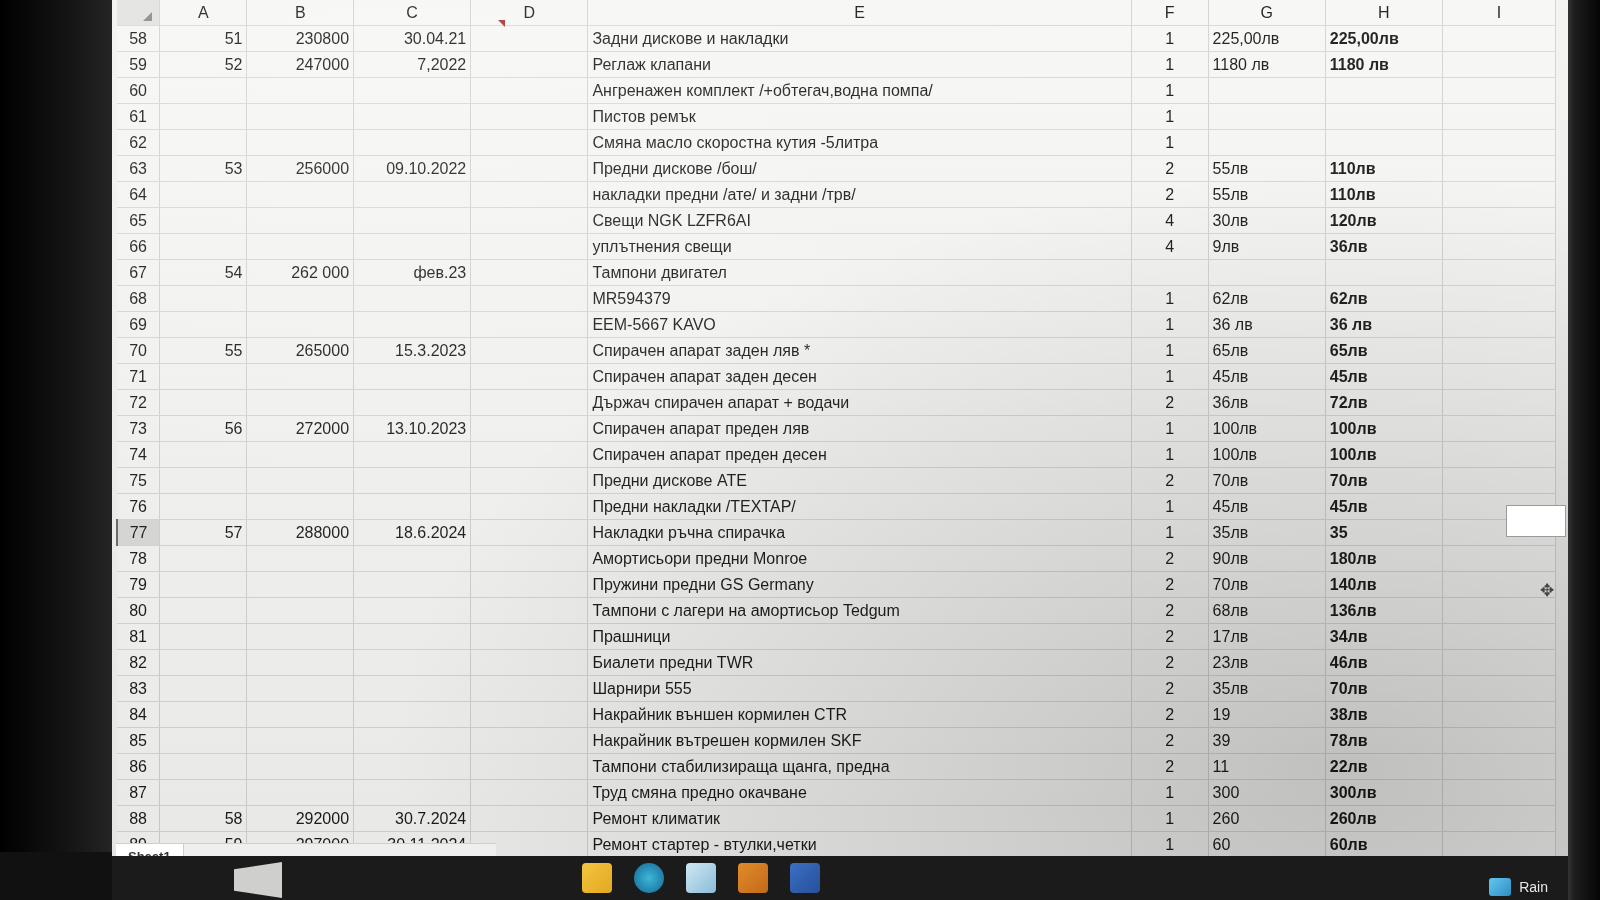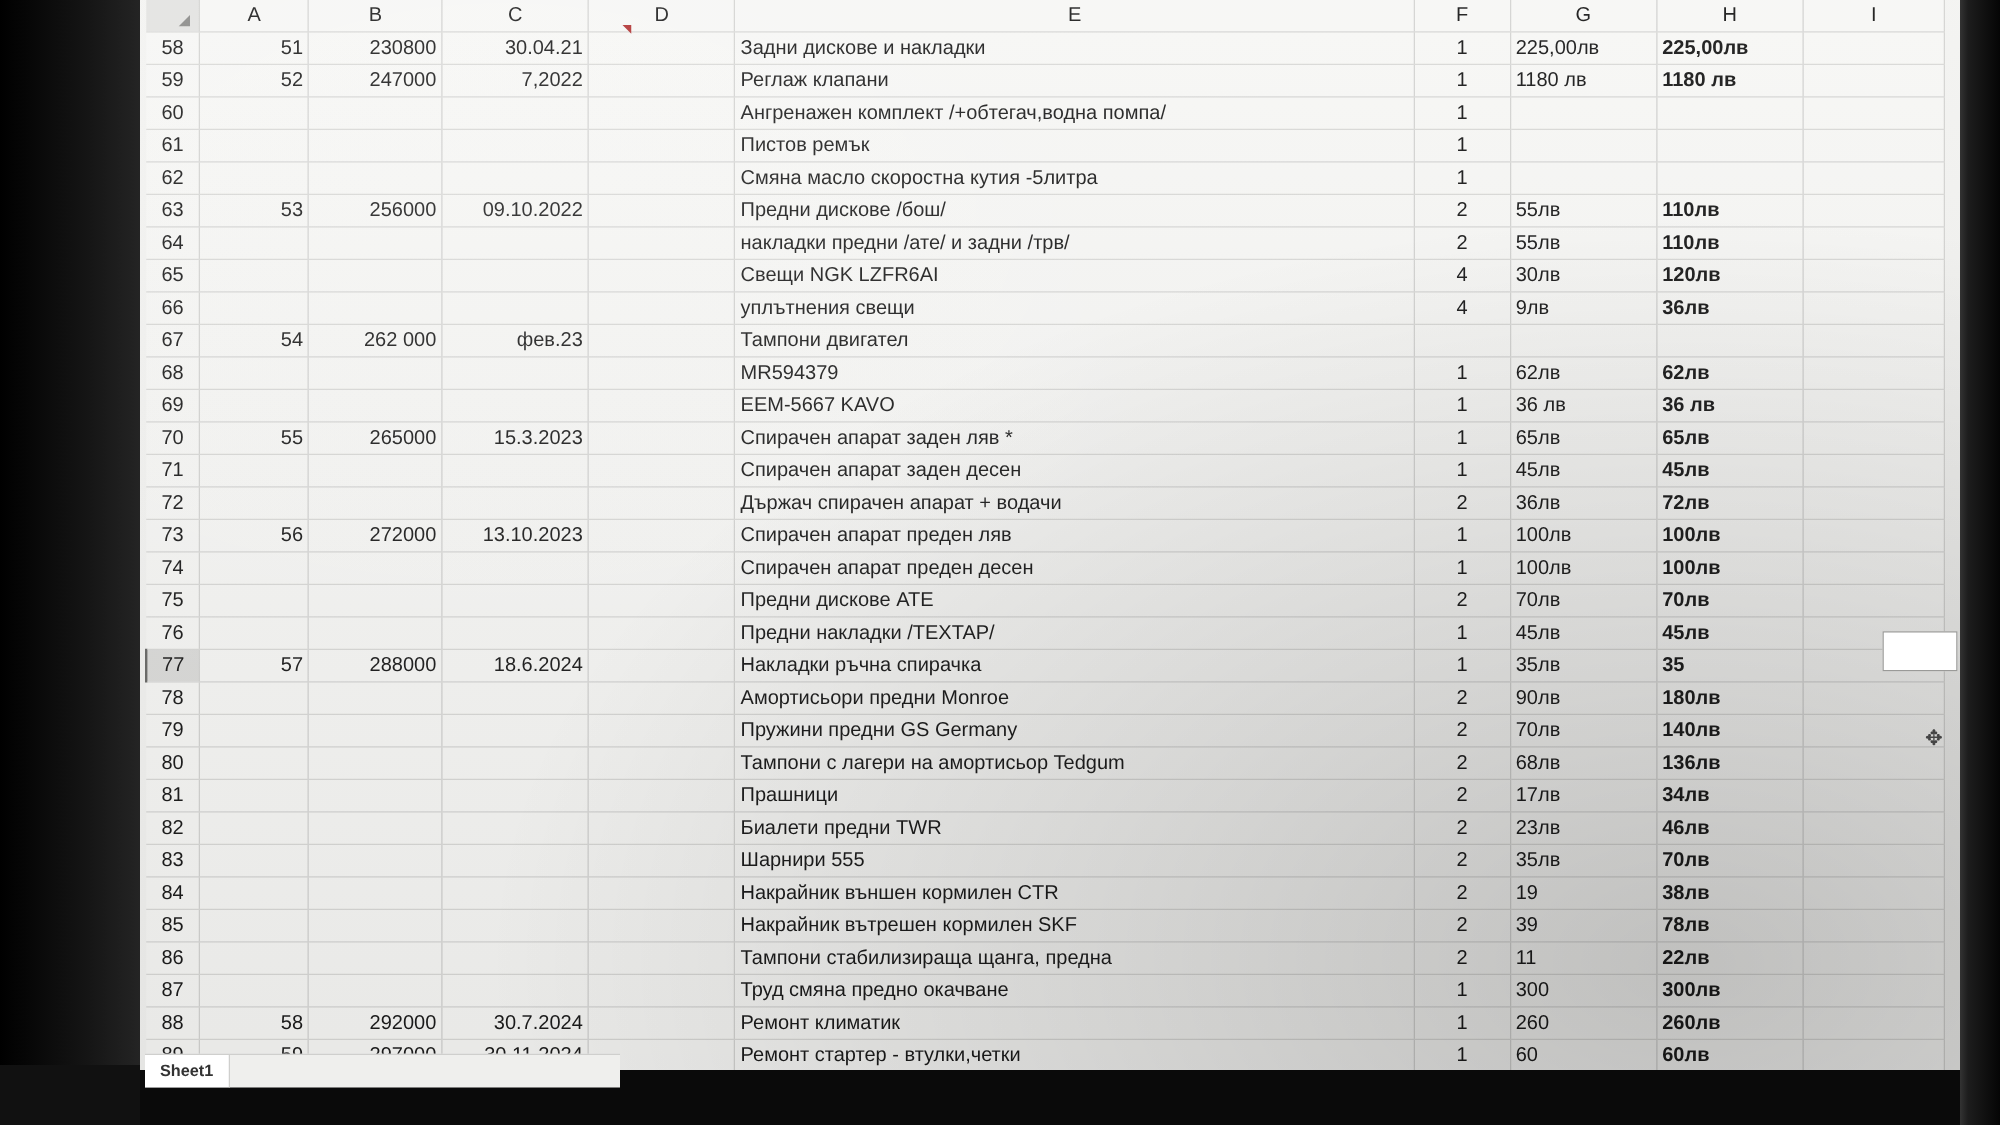--- a/index.html
+++ b/index.html
@@ -675,15 +675,29 @@
 
   <div class="glare"></div>
 
   <div class="float-cell"></div>
   <div class="cursor">✥</div>
 
   <div class="sheet-tabs">
     <div class="sheet-tab active">Sheet1</div>
   </div>
 
+  <div class="taskbar">
+    <div class="start-btn"></div>
+    <div class="tb-icons">
+      <span class="tb-ico ico-1"></span>
+      <span class="tb-ico ico-2"></span>
+      <span class="tb-ico ico-3"></span>
+      <span class="tb-ico ico-4"></span>
+      <span class="tb-ico ico-5"></span>
+    </div>
+    <div class="tray">
+      <span class="tray-glyph"></span>
+      <span>Rain</span>
+    </div>
+  </div>
 
   <div class="bezel-bottom" style="left:0;width:112px;"></div>
 </div>
 
 </body></html>

